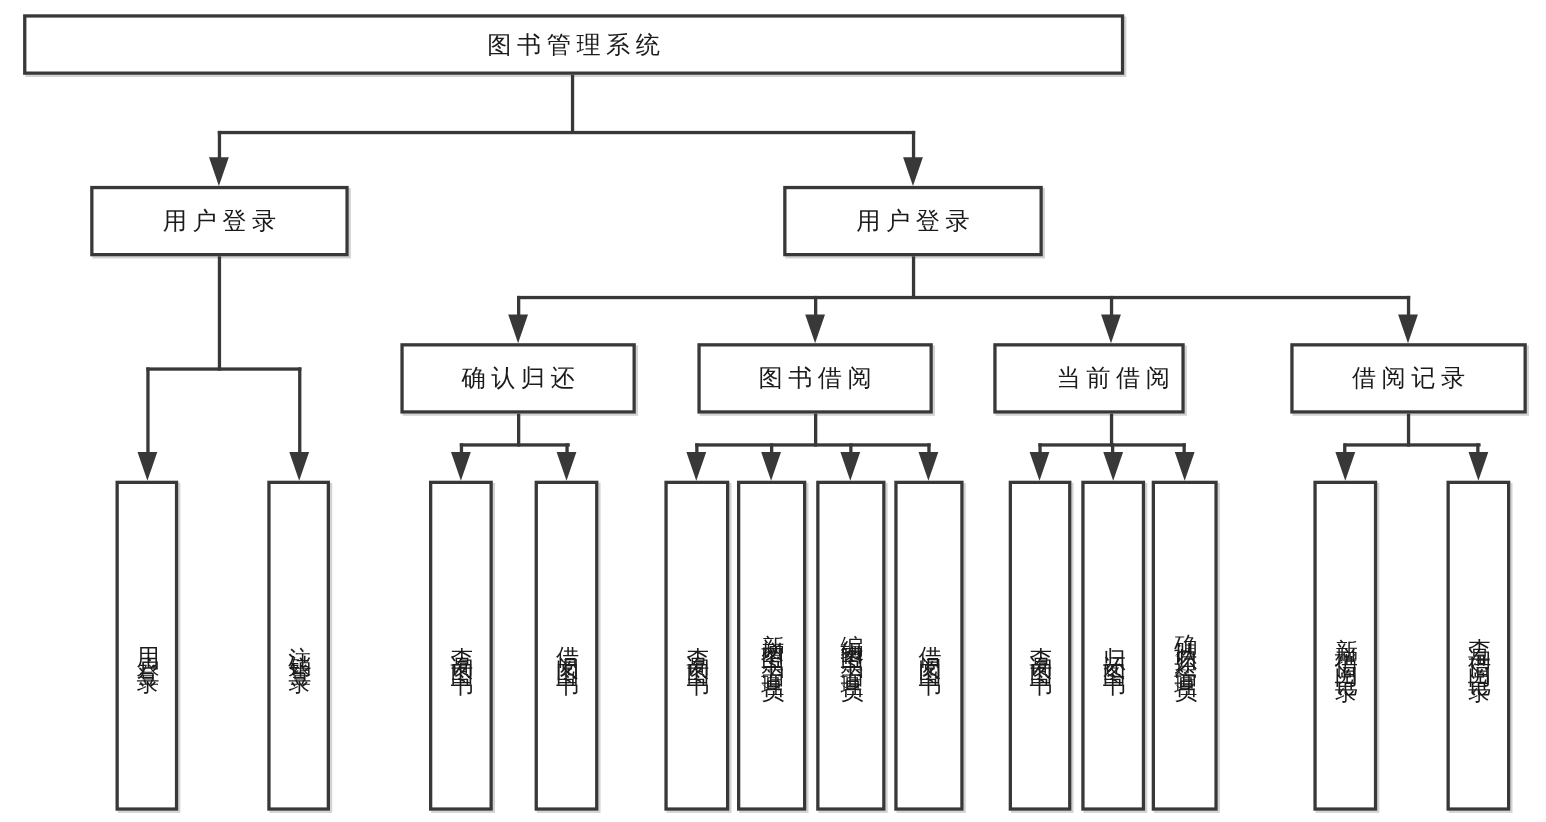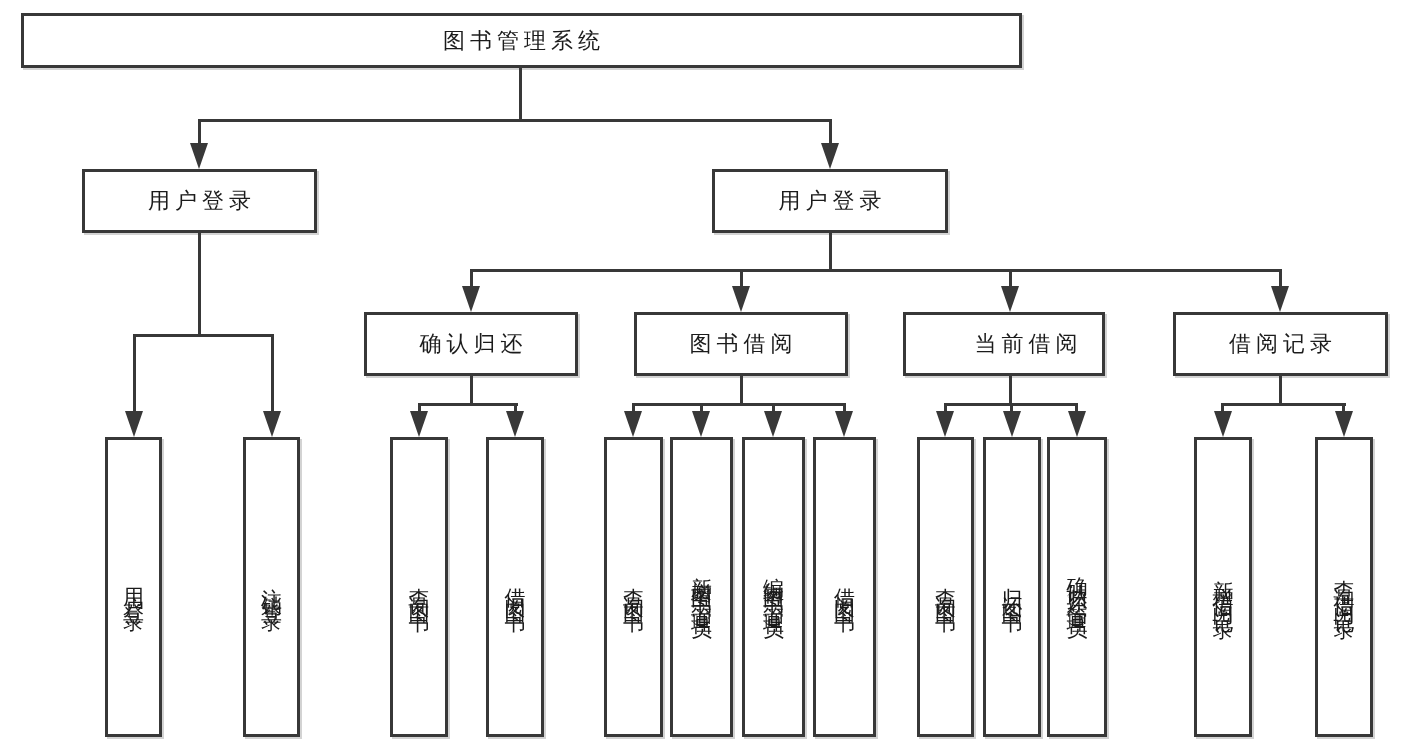--- a/index.html
+++ b/index.html
@@ -70,21 +70,21 @@
   <div class="box" style="left:712px; top:169px; width:236px; height:64px;">
     <span>用户登录</span>
   </div>
 
   <div class="box" style="left:364px; top:312px; width:214px; height:64px;">
     <span>确认归还</span>
   </div>
   <div class="box" style="left:634px; top:312px; width:214px; height:64px;">
     <span>图书借阅</span>
   </div>
-  <div class="box" style="left:903px; top:312px; width:202px; height:64px;padding-left:44px;">
+  <div class="box" style="left:903px; top:312px; width:174px; height:64px;padding-left:44px;">
     <span>当前借阅</span>
   </div>
   <div class="box" style="left:1173px; top:312px; width:215px; height:64px;">
     <span>借阅记录</span>
   </div>
 
   <div class="box vbox" style="left:105px; top:437px; width:57px; height:300px;">
     <span>用户登录</span>
   </div>
   <div class="box vbox" style="left:243px; top:437px; width:57px; height:300px;">

